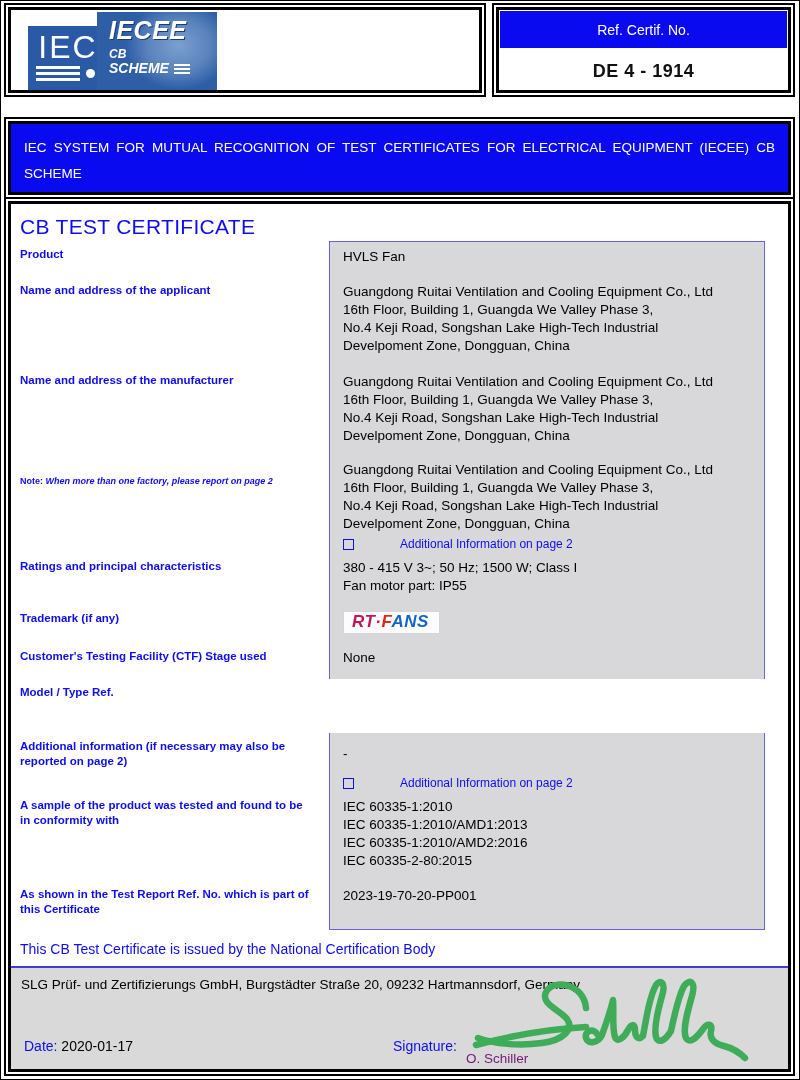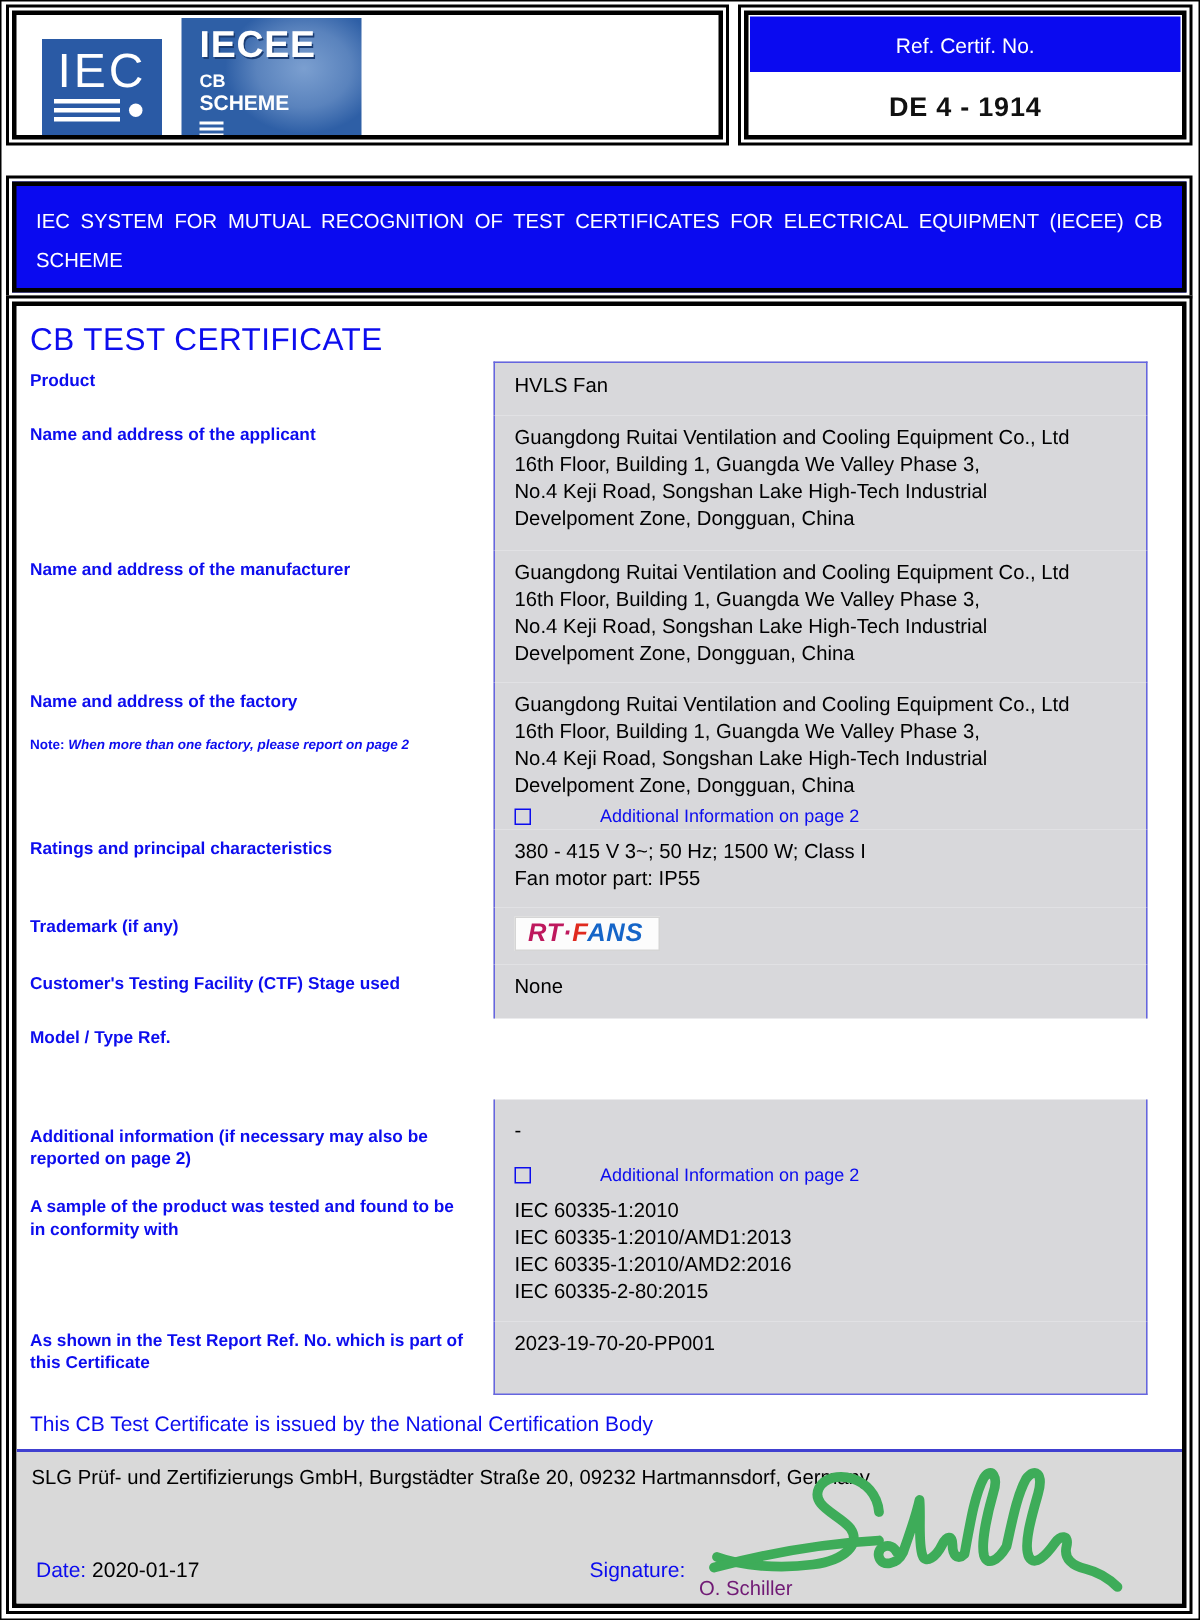--- a/index.html
+++ b/index.html
@@ -31,26 +31,26 @@
   
   .iec-logo{position:absolute;left:17px;top:16px;width:80px;height:64px;background:var(--ieclogo);
     display:flex;flex-direction:column;align-items:center;}
   .iec-word{color:#fff;font-size:32px;line-height:34px;letter-spacing:2px;font-weight:400;margin-top:4px;}
   .iec-lines{position:absolute;left:8px;bottom:9px;display:flex;align-items:center;}
   .iec-bars{display:flex;flex-direction:column;gap:3px;}
   .iec-bars i{display:block;width:44px;height:3px;background:#fff;}
   .iec-dot{width:9px;height:9px;border-radius:50%;background:#fff;margin-left:6px;}
 
   
-  .iecee-logo{position:absolute;left:110px;top:2px;width:120px;height:80px;
+  .iecee-logo{position:absolute;left:86px;top:2px;width:120px;height:80px;
     background:radial-gradient(ellipse 70px 58px at 68% 42%, #7b9fd0 0%, #5a83bd 45%, #2e5fa6 75%);
-    color:#fff;font-weight:bold;padding:6px 0 0 12px;}
+    color:#fff;font-style:italic;font-weight:bold;padding:6px 0 0 12px;}
   .iecee-top{font-size:25px;line-height:25px;letter-spacing:0.5px;text-shadow:1px 1px 0 #1a3c72;}
   .iecee-mid{font-size:12px;line-height:14px;margin-top:4px;}
-  .iecee-bot{font-size:14px;line-height:15px;display:flex;align-items:flex-start;gap:5px;flex-direction:column;}
+  .iecee-bot{font-size:14px;line-height:15px;display:flex;align-items:center;gap:5px;}
   .iecee-bars{display:flex;flex-direction:column;gap:2px;}
   .iecee-bars i{display:block;width:16px;height:2px;background:#fff;}
 
   
   .ref-head{margin:1px;height:37px;background:var(--lblue);display:flex;align-items:center;justify-content:center;}
   .ref-head span{color:#fff;font-size:14px;}
   .ref-val{height:44px;display:flex;align-items:center;justify-content:center;}
   .ref-val span{font-weight:bold;font-size:18px;letter-spacing:0.5px;}
 
   
@@ -66,21 +66,21 @@
   .lbl{width:309px;padding:6px 14px 0 0;color:var(--txtblue);font-size:11.5px;font-weight:bold;line-height:15px;}
   .note{margin-top:13px;font-size:9px;font-weight:bold;color:var(--txtblue);}
   .note em{font-style:italic;font-weight:bold;}
   .valcell{flex:1;background:var(--vgray);border-left:1px solid var(--vbordr);border-right:1px solid var(--vbordr);
     padding:6px 0 0 13px;font-size:13.5px;line-height:18px;color:#000;}
   .crow:first-child .valcell{border-top:1px solid var(--vbordr);}
   .crow:last-child .valcell{border-bottom:1px solid var(--vbordr);}
   .val-text{white-space:pre-line;}
   .r0{min-height:36px;} .r1{min-height:90px;} .r2{min-height:88px;} .r3{min-height:94px;}
   .r4{min-height:52px;} .r5{min-height:38px;} .r6{min-height:36px;} .r7{min-height:54px;}
-  .r8{min-height:49px;align-items:center;} .r9{min-height:89px;} .r10{min-height:49px;}
+  .r8{min-height:49px;} .r9{min-height:89px;} .r10{min-height:49px;}
 
   .chkline{display:flex;align-items:center;margin-top:2px;color:var(--txtblue);font-size:12px;font-weight:500;gap:39px;}
   .chkbox{display:inline-block;width:11px;height:11px;border:1.5px solid var(--txtblue);margin-right:7px;flex:0 0 auto;}
   .r8 .valcell .val-text{padding-top:6px;}
   .r8 .chkline{margin-top:11px;}
 
   .tm-logo{display:inline-block;background:#fcfcfc;border:1px solid #d5d5d5;padding:1px 10px 2px 8px;
     font-size:17px;font-weight:bold;font-style:italic;letter-spacing:0.5px;}
   .tm-rt{color:#be185d;} .tm-f{color:#e02a1e;} .tm-ans{color:#1565c8;}
 
@@ -171,21 +171,20 @@
           <div class="valcell">
               <div class="val-text">Guangdong Ruitai Ventilation and Cooling Equipment Co., Ltd
 16th Floor, Building 1, Guangda We Valley Phase 3,
 No.4 Keji Road, Songshan Lake High-Tech Industrial
 Develpoment Zone, Dongguan, China</div>
             </div>
         </div>
 
         <div class="crow r3">
           <div class="lbl">
-            <div>Name and address of the factory</div>
             <div class="note"><span>Note: </span><em>When more than one factory, please report on page 2</em></div>
           </div>
           <div class="valcell">
             <div class="val-text">Guangdong Ruitai Ventilation and Cooling Equipment Co., Ltd
 16th Floor, Building 1, Guangda We Valley Phase 3,
 No.4 Keji Road, Songshan Lake High-Tech Industrial
 Develpoment Zone, Dongguan, China</div>
             <div class="chkline">
               <span class="chkbox"></span>
               <span>Additional Information on page 2</span>

